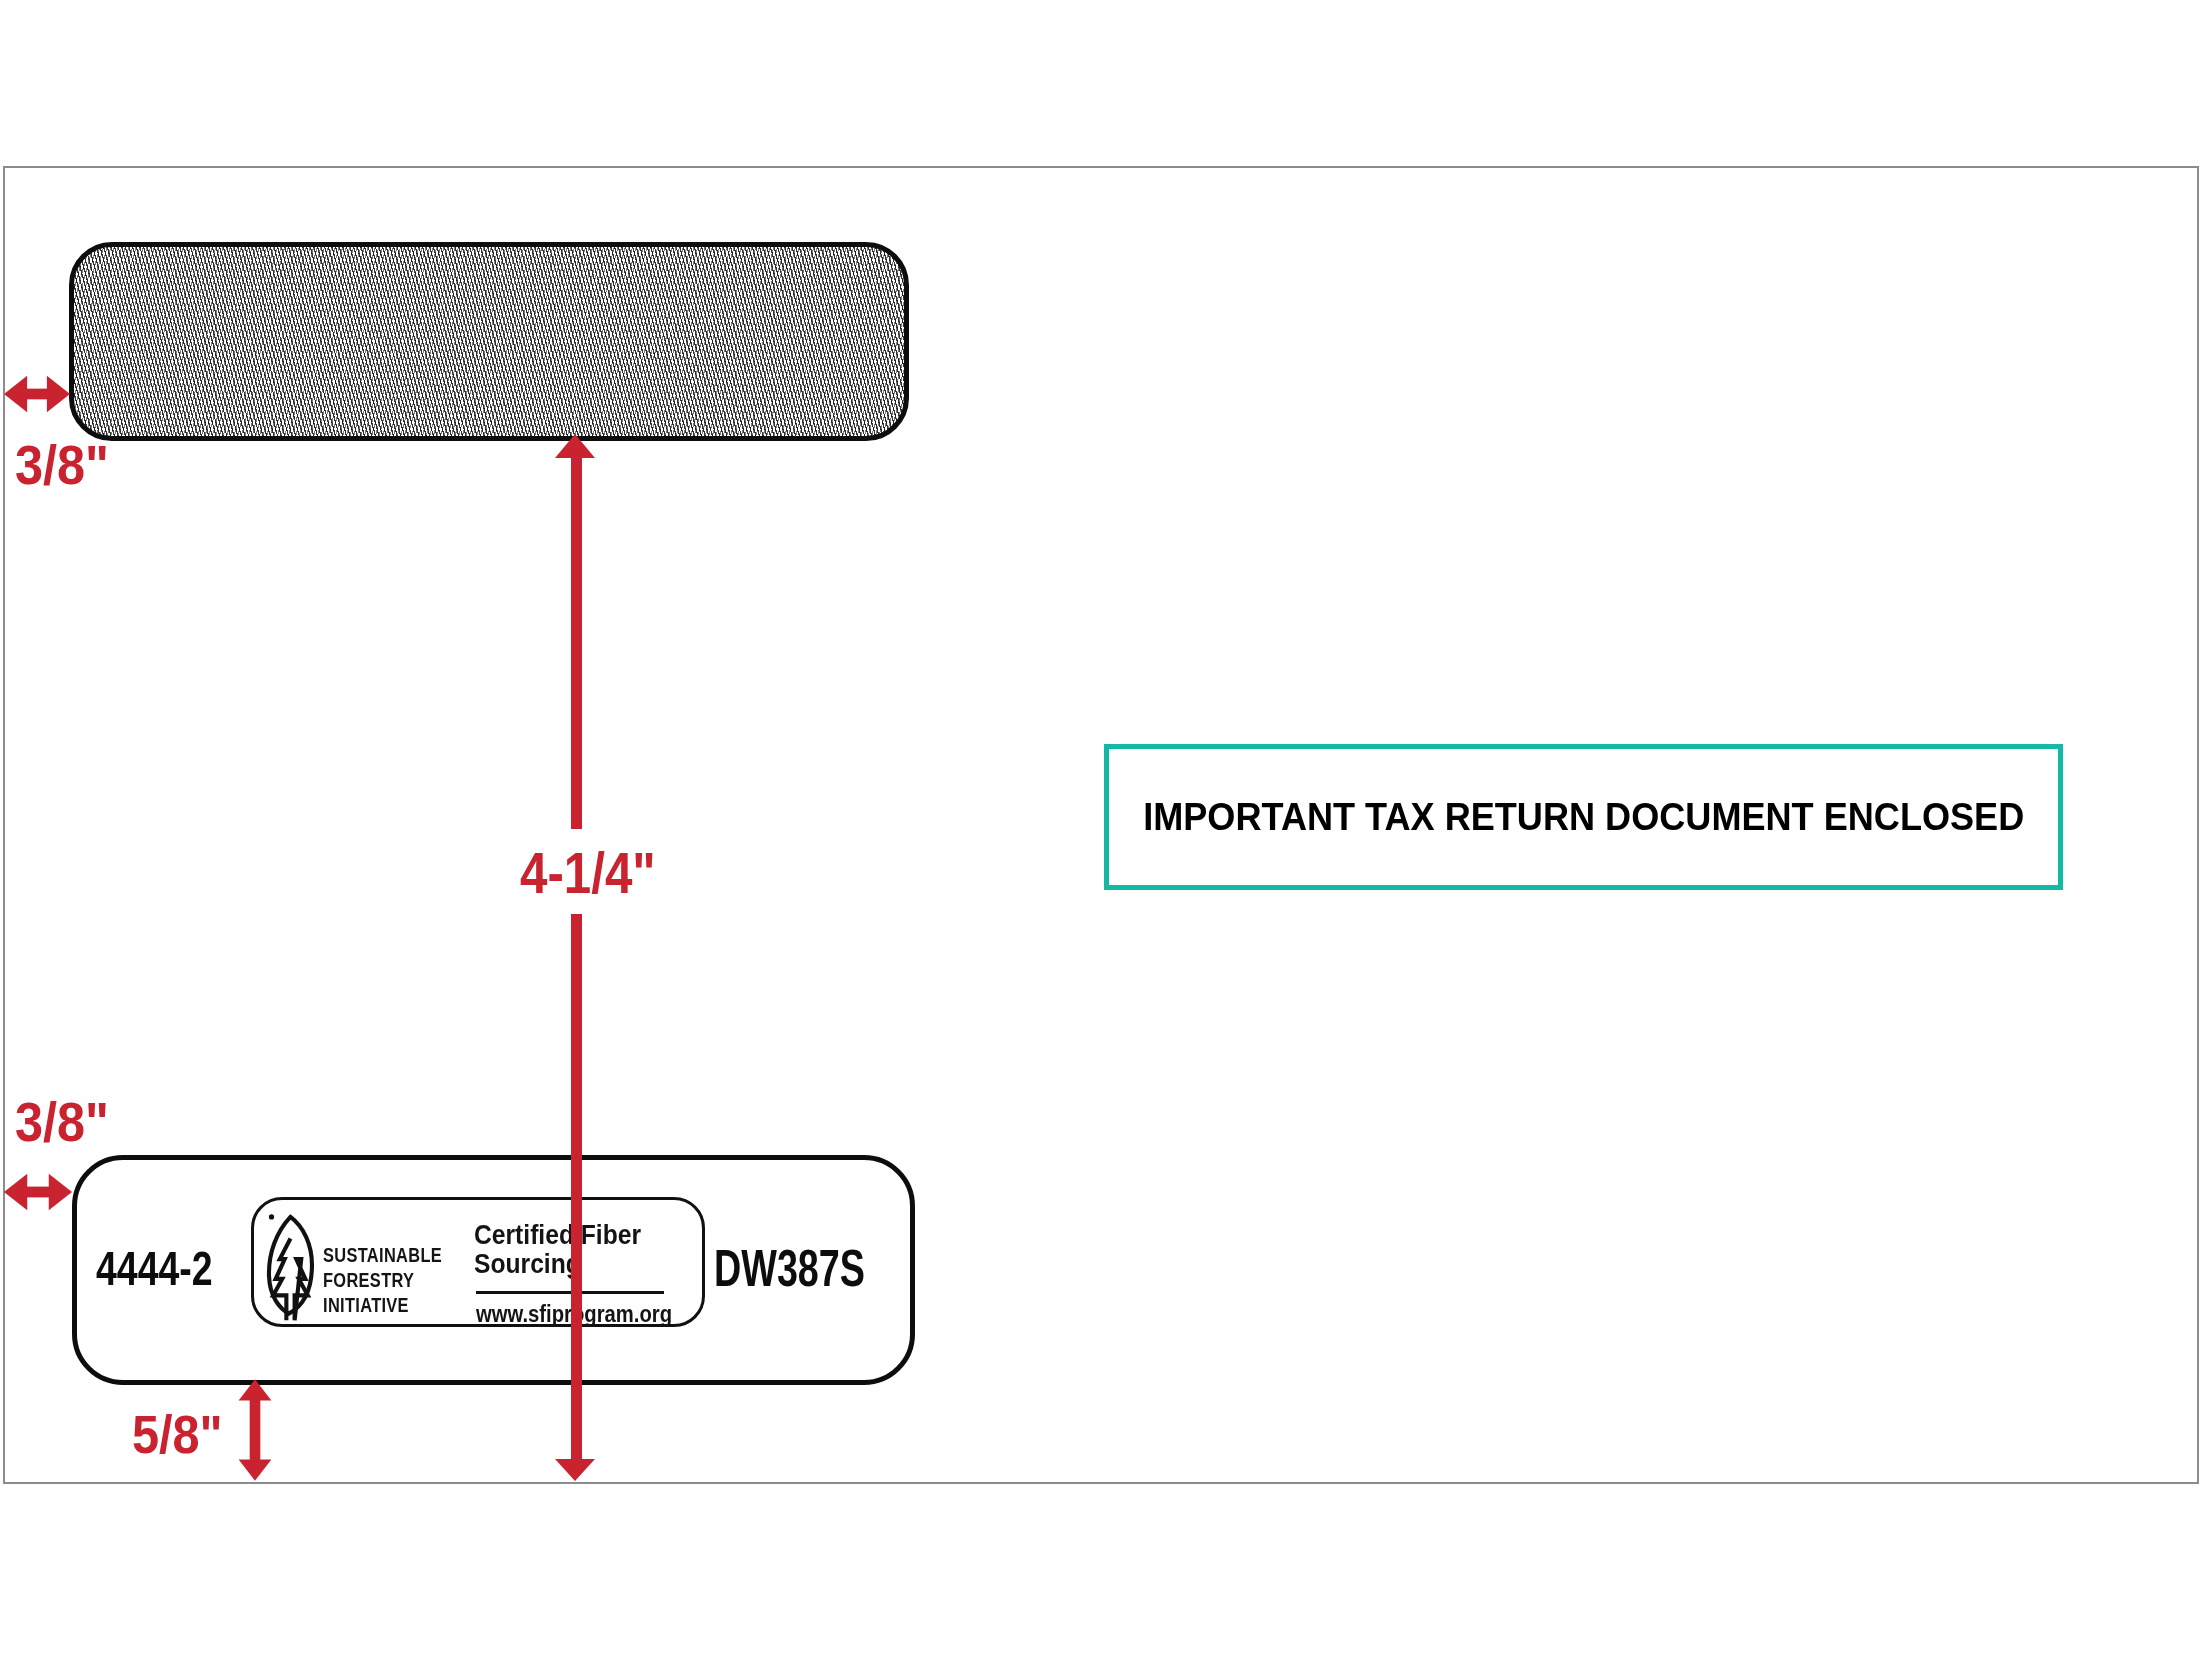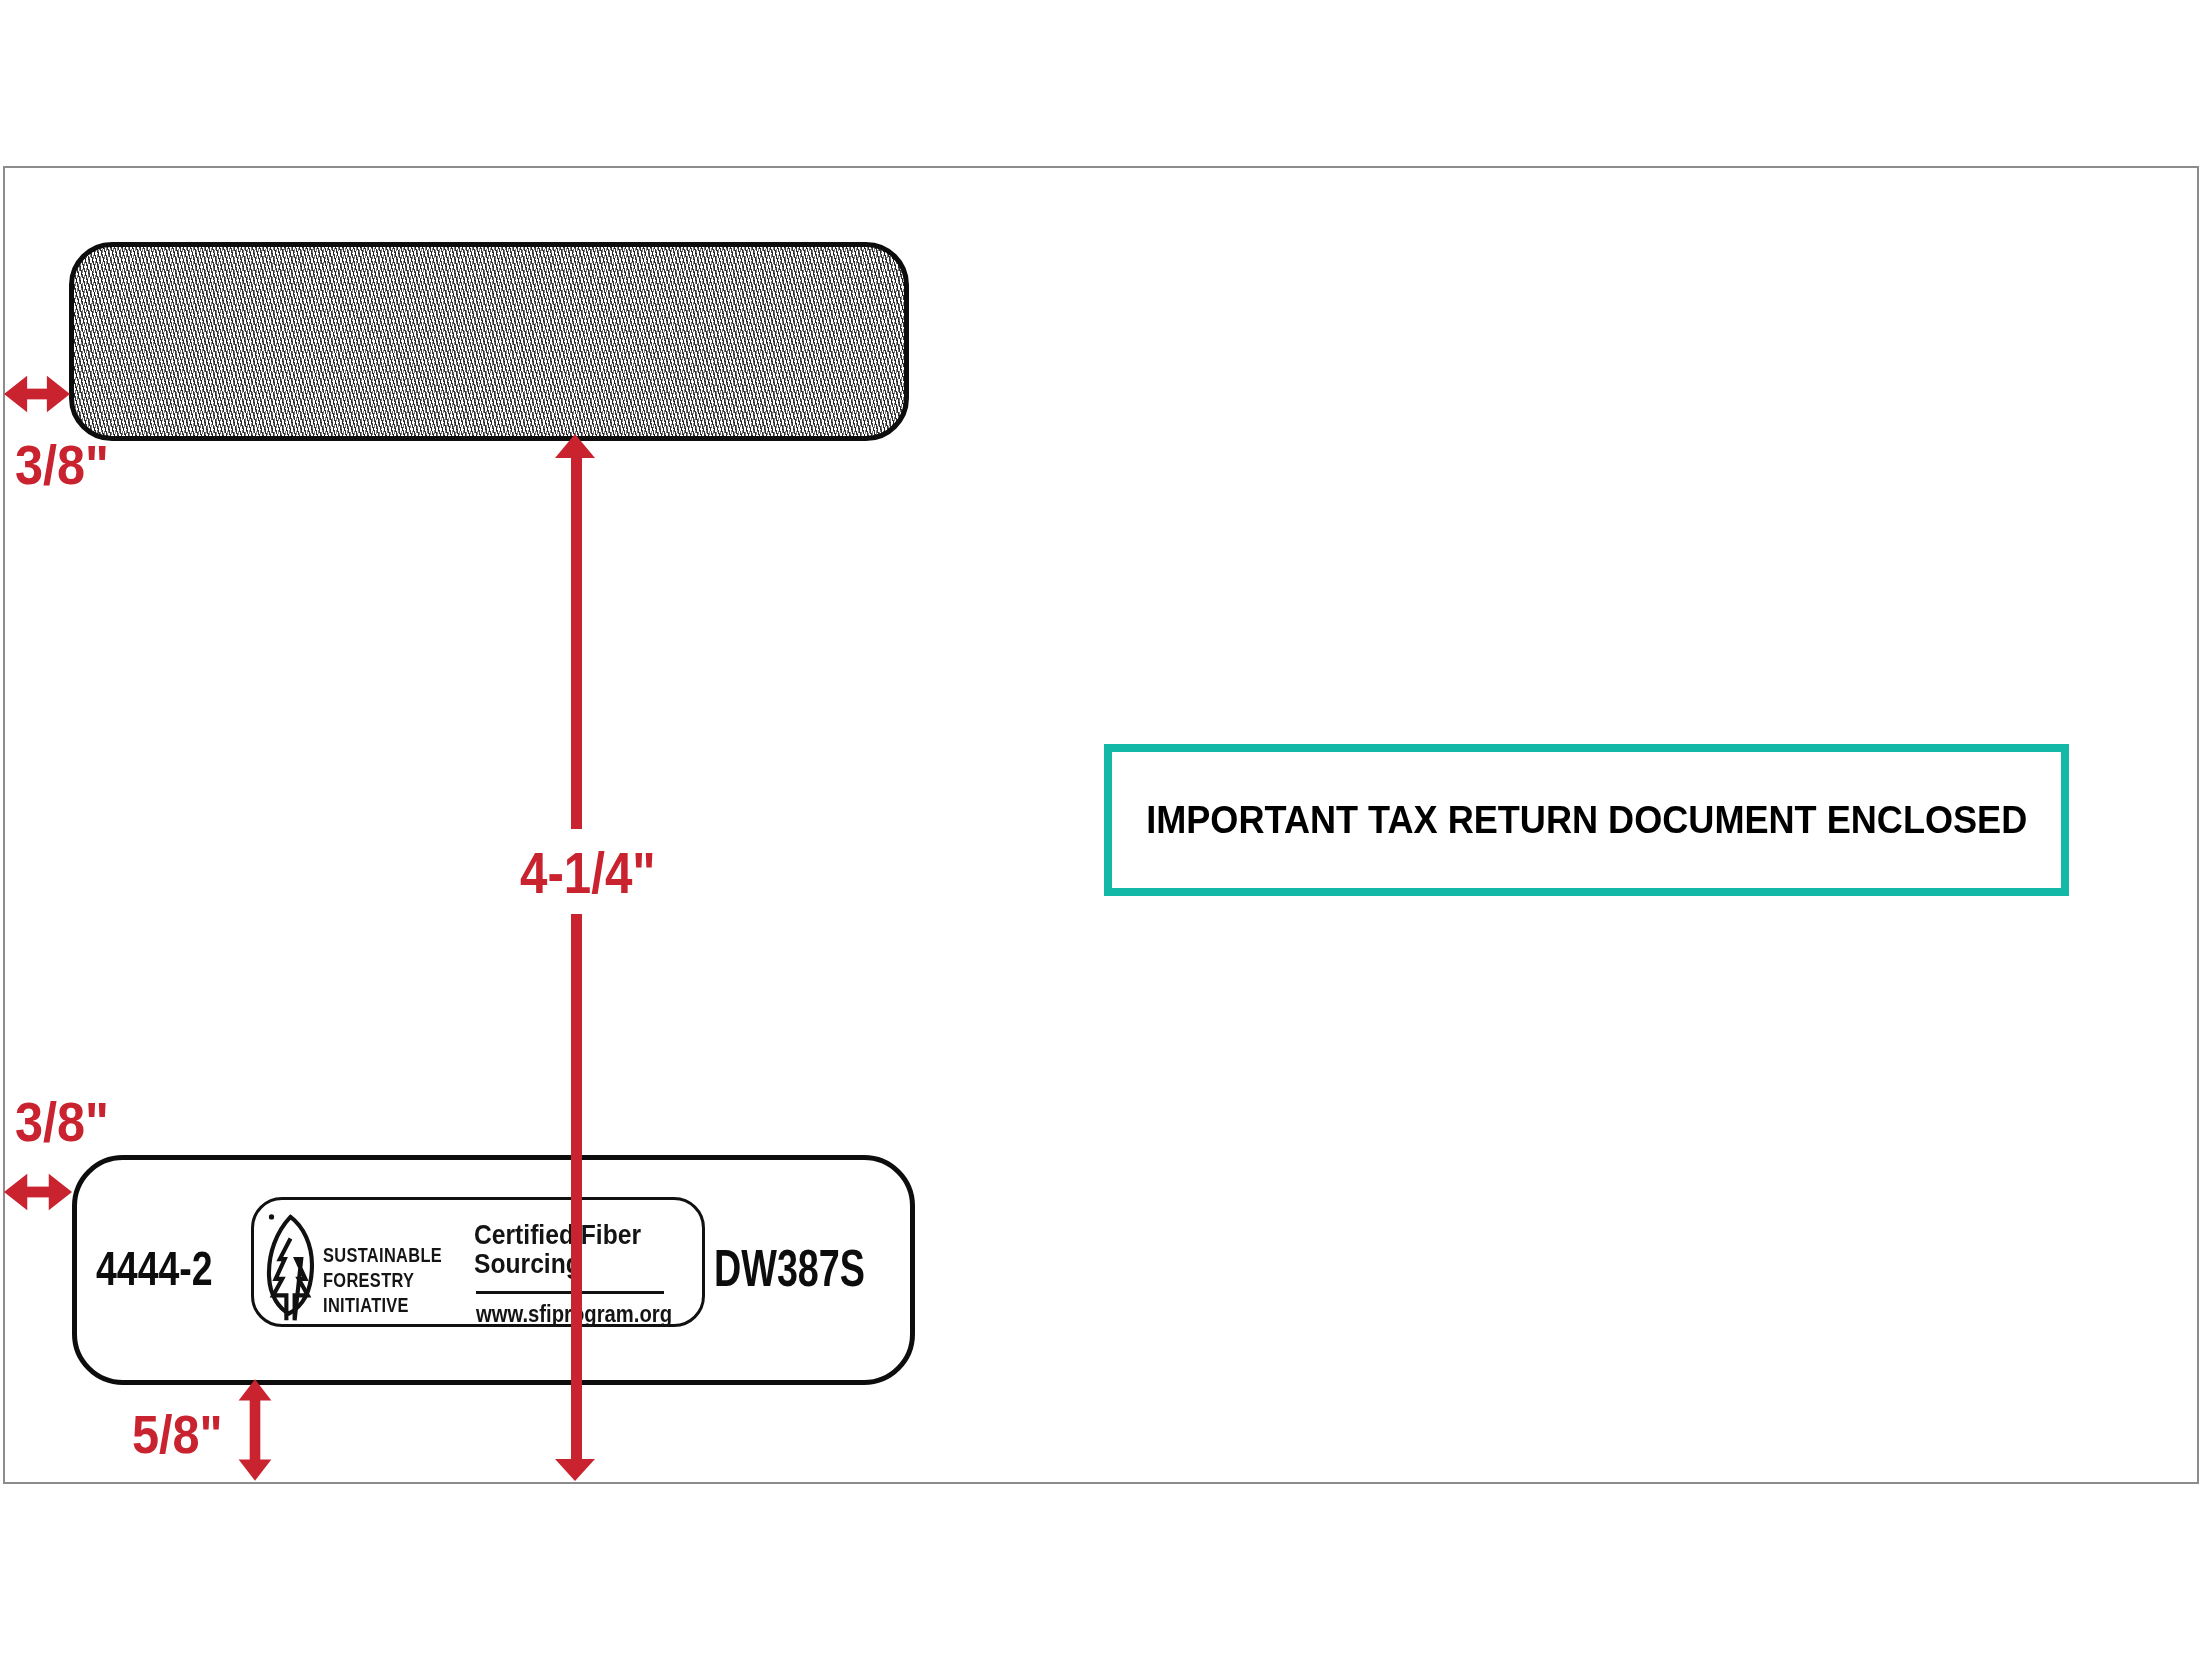--- a/index.html
+++ b/index.html
@@ -18,21 +18,21 @@
     left:69px;top:242px;width:830px;height:189px;
     border:5px solid #0d0d0d;border-radius:43px;
     background-color:#ffffff;
     background-image:
       repeating-linear-gradient(75deg,  rgba(15,15,15,0.85) 0 1.2px, rgba(0,0,0,0) 1.2px 3.5px),
       repeating-linear-gradient(105deg, rgba(15,15,15,0.55) 0 1px, rgba(0,0,0,0) 1px 3.5px);
   }
   
   #notice-box{
     left:1104px;top:744px;width:949px;height:136px;
-    border:8px solid #14b8a6;background:#fff;
+    border:5px solid #14b8a6;background:#fff;
     display:flex;align-items:center;justify-content:center;
   }
   #notice-box .txt{
     font-weight:bold;font-size:38px;color:#000;white-space:nowrap;
     transform:scaleX(0.95);
   }
   
   #bottom-window{
     left:72px;top:1155px;width:833px;height:220px;
     border:5px solid #0d0d0d;border-radius:51px;background:#fff;

